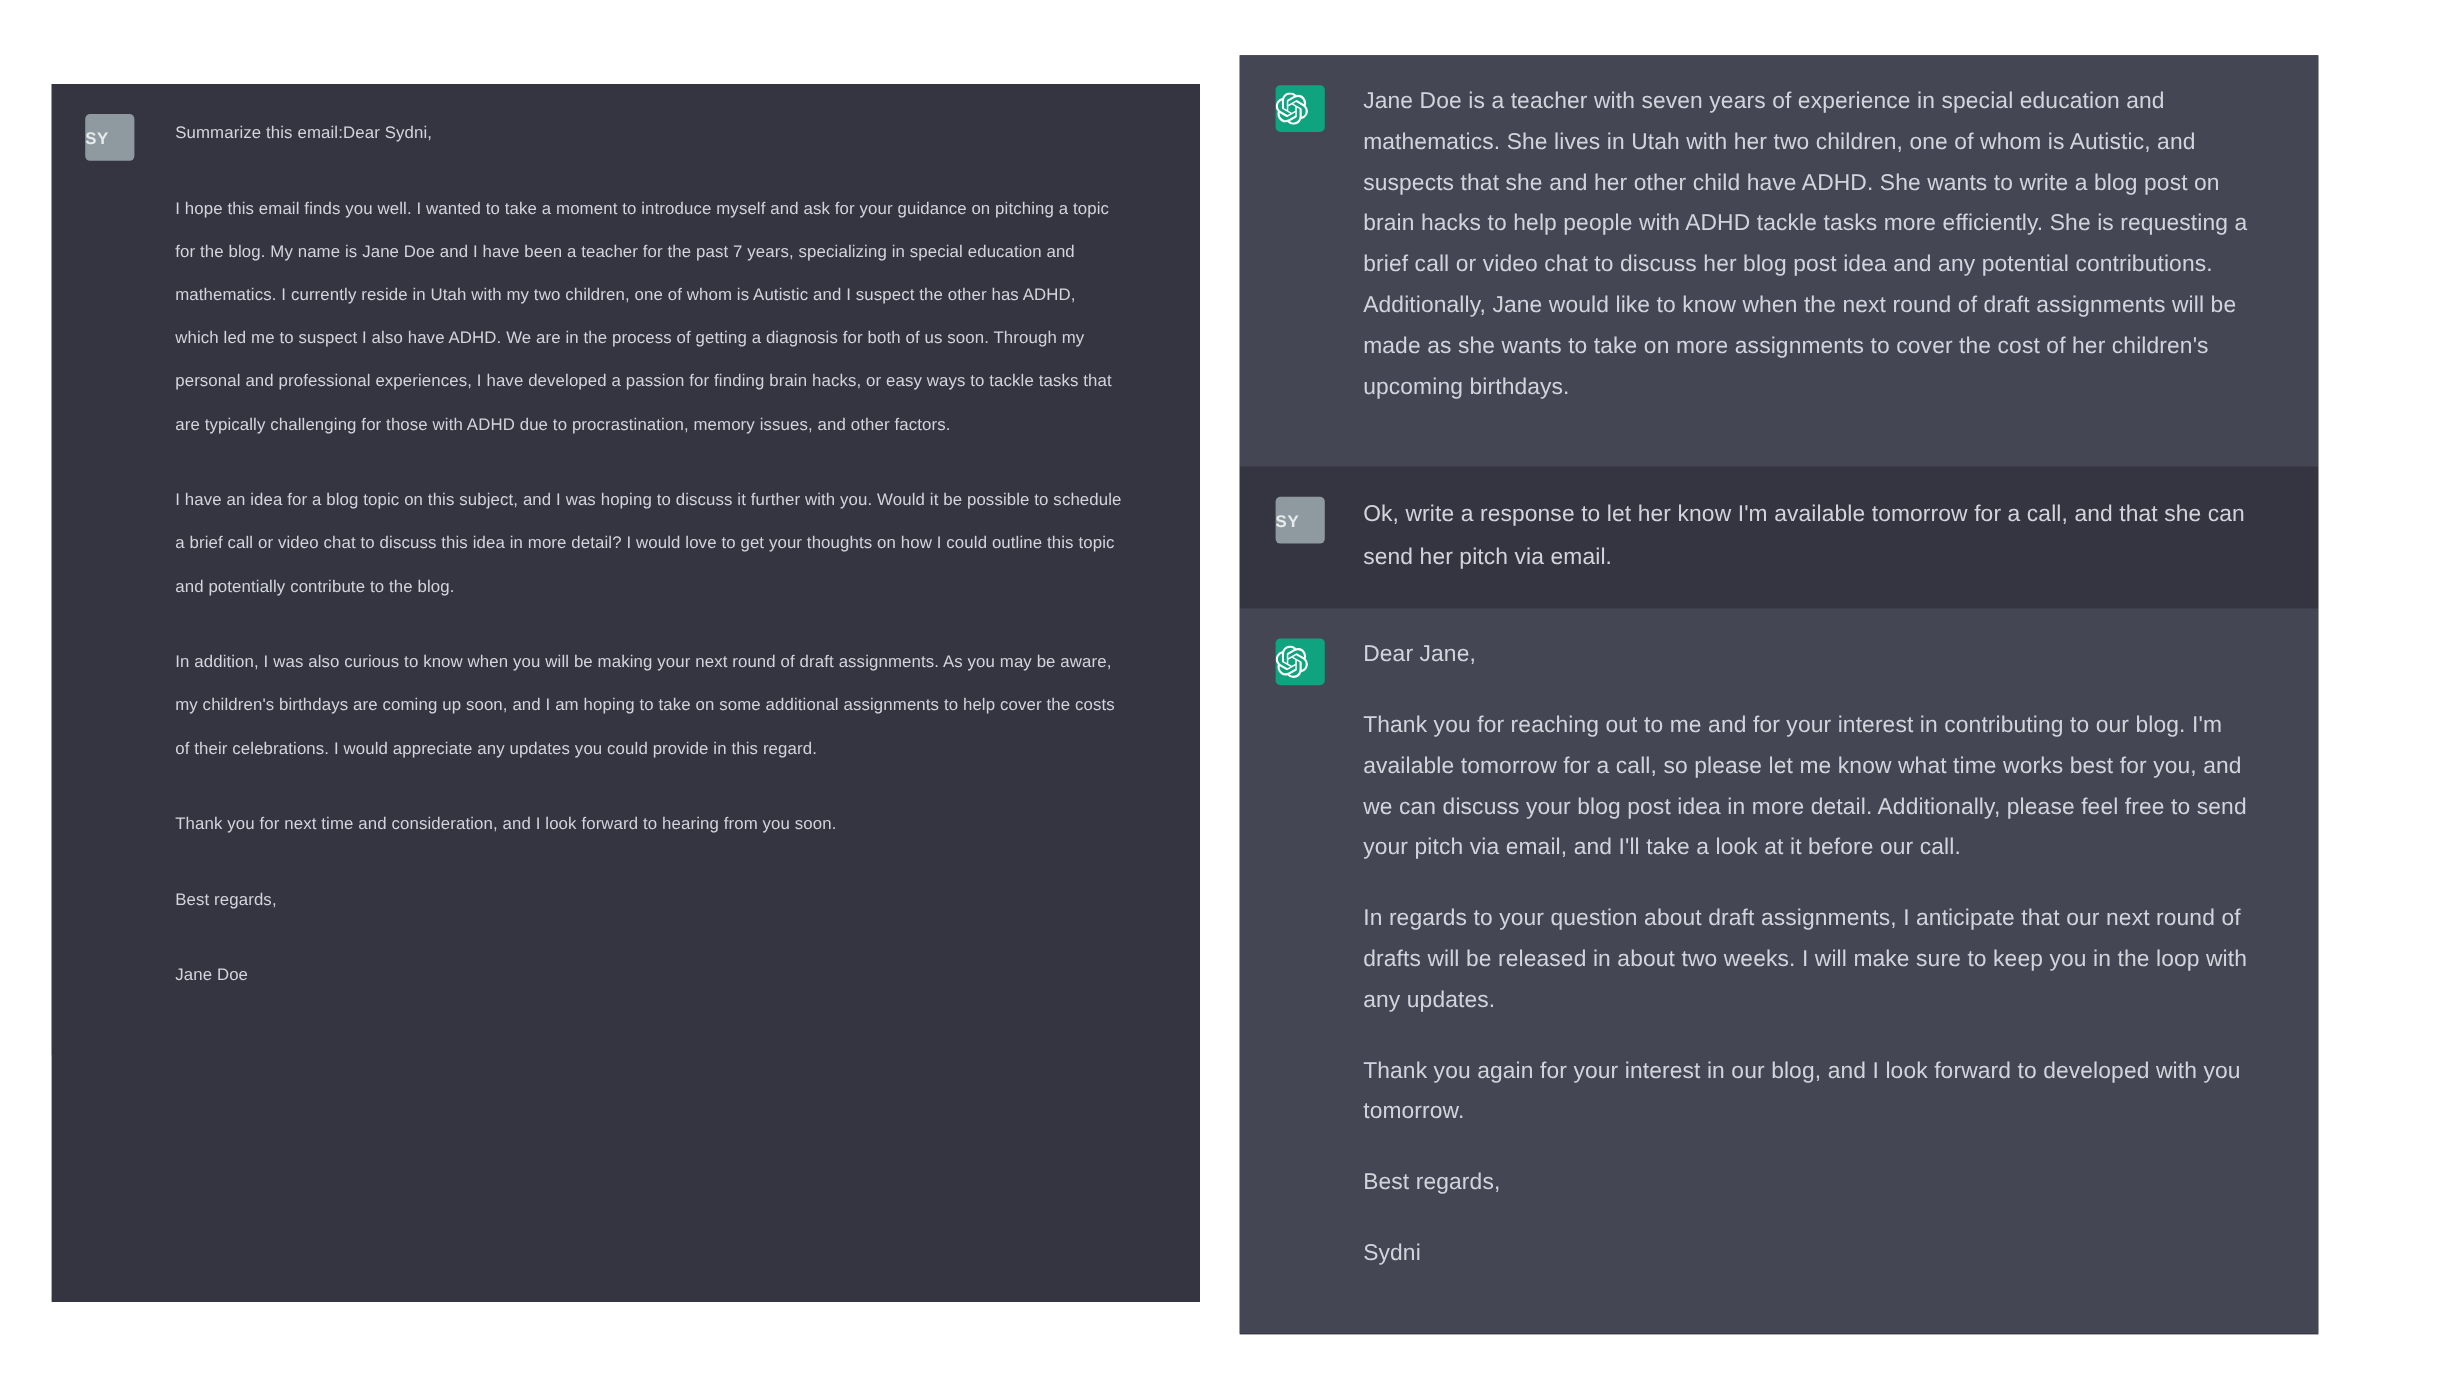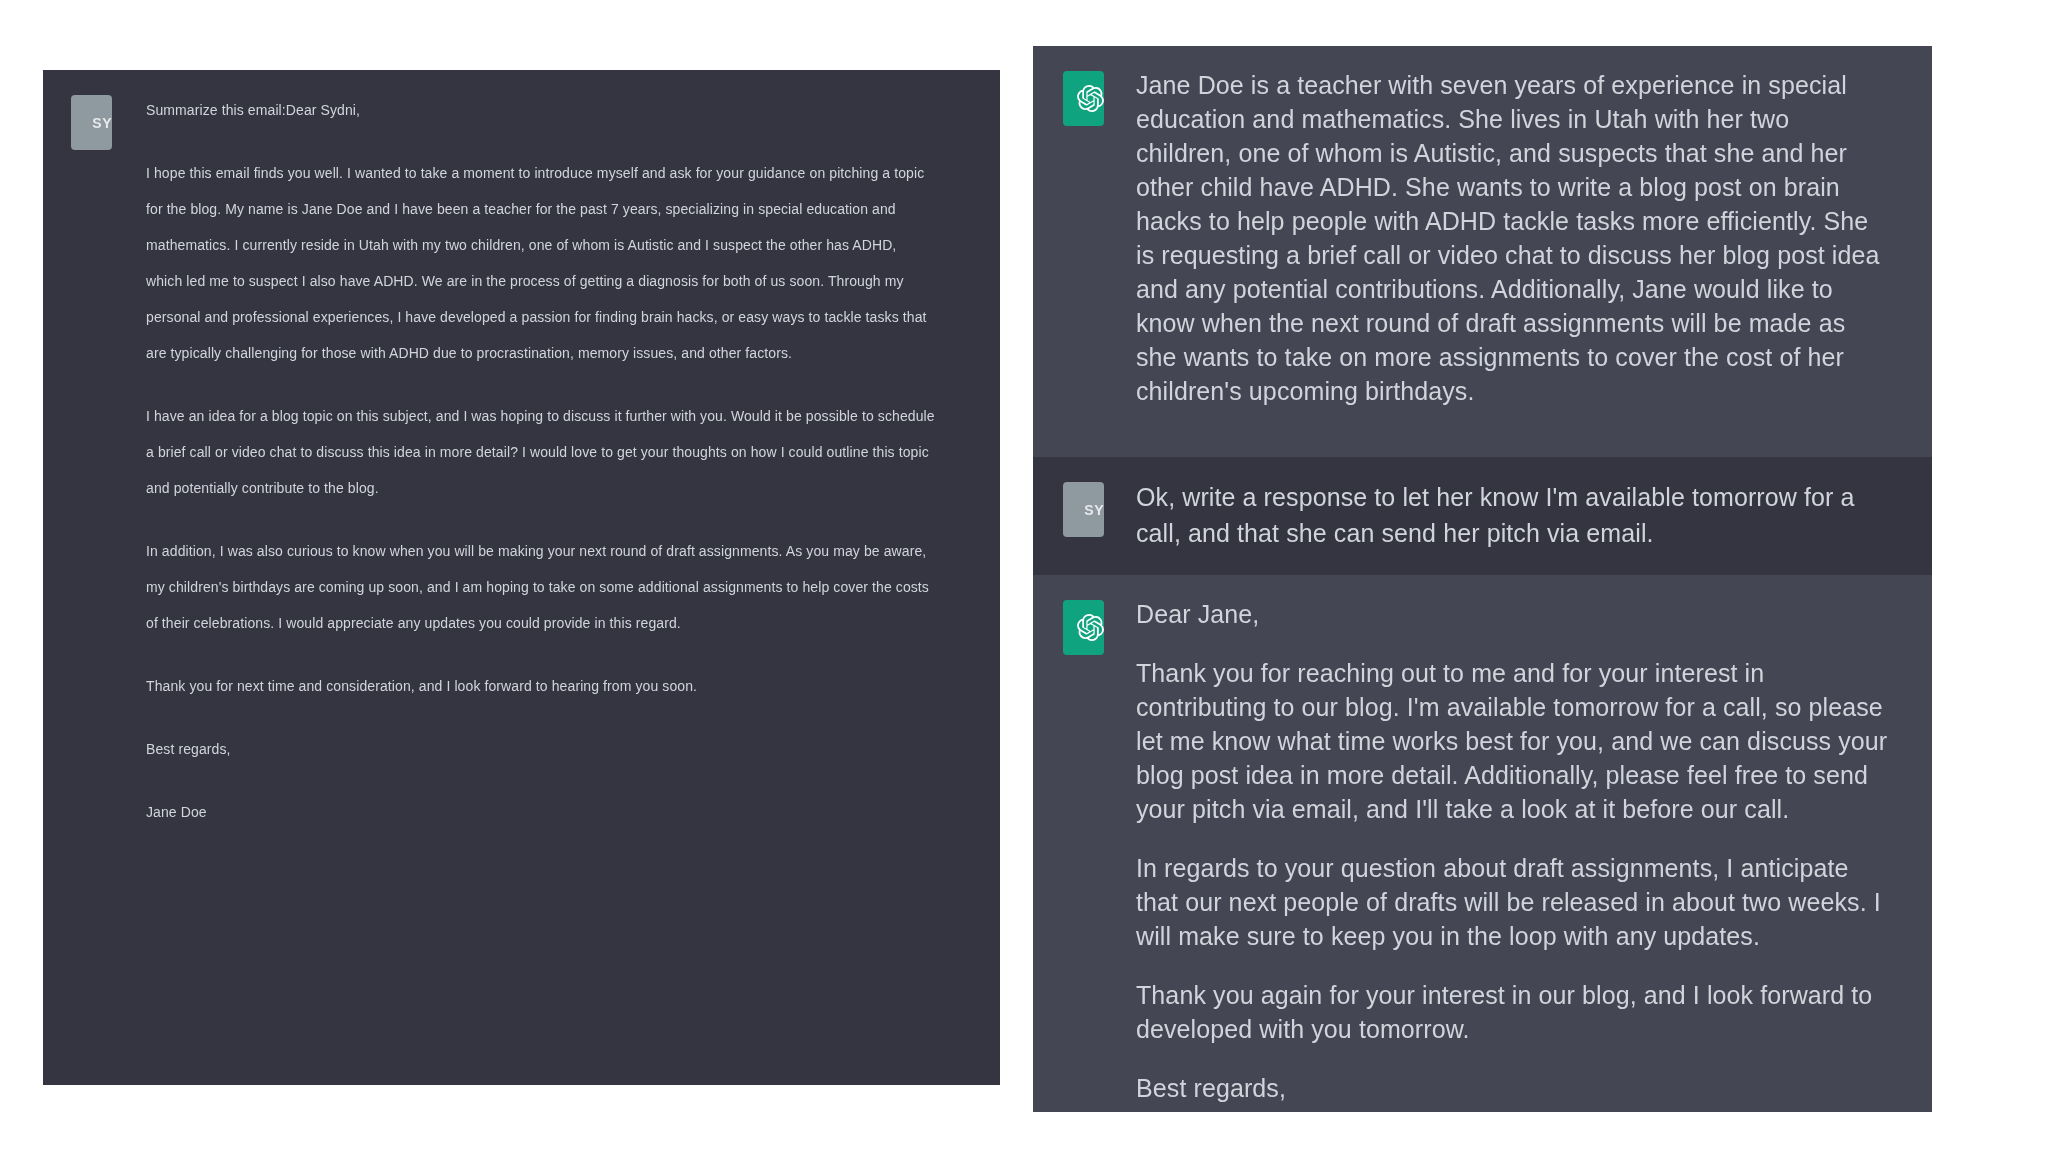--- a/index.html
+++ b/index.html
@@ -56,25 +56,25 @@
   }
   
   #right-panel .msg {
     padding: 22px 28px 24px 30px;
   }
 
   
   .avatar {
     flex: 0 0 auto;
     width: 41px;
-    height: 55px;
+    height: 39px;
     border-radius: 4px;
     display: flex;
     align-items: center;
-    justify-content: flex-end;
+    justify-content: flex-start;
     margin-top: 3px;
   }
   .avatar-user {
     background: #8e9aa0;
     color: #e7eaec;
     font-size: 14px;
     font-weight: 600;
     letter-spacing: 0.5px;
   }
   .avatar-assistant {
@@ -113,21 +113,21 @@
     line-height: 36px;
     margin-bottom: 27px;
   }
 
   
   #right-panel .msg-body {
     margin-left: 32px;
     max-width: 755px;
   }
   #right-panel .msg-body p {
-    font-size: 25px;
+    font-size: 19px;
     line-height: 34px;
     margin-bottom: 25px;
   }
   #right-panel .msg-user .msg-body p {
     margin-bottom: 0;
     line-height: 36px;
   }
 </style>
 </head>
 <body>
@@ -175,20 +175,20 @@
 
   <div class="msg msg-assistant">
     <div class="avatar avatar-assistant">
       <svg viewBox="0 0 24 24" fill="none" xmlns="http://www.w3.org/2000/svg" aria-hidden="true">
         <path d="M22.28 9.82a5.99 5.99 0 0 0-.52-4.91 6.05 6.05 0 0 0-6.52-2.9A6.07 6.07 0 0 0 4.98 4.18a5.99 5.99 0 0 0-4 2.9 6.05 6.05 0 0 0 .75 7.1 5.98 5.98 0 0 0 .51 4.91 6.05 6.05 0 0 0 6.52 2.9A5.98 5.98 0 0 0 13.26 24a6.06 6.06 0 0 0 5.77-4.21 5.99 5.99 0 0 0 4-2.9 6.06 6.06 0 0 0-.75-7.07Zm-9.02 12.6a4.48 4.48 0 0 1-2.88-1.04l.14-.08 4.78-2.76a.79.79 0 0 0 .39-.68V11.1l2.02 1.17a.07.07 0 0 1 .04.06v5.58a4.5 4.5 0 0 1-4.49 4.5Zm-9.66-4.13a4.47 4.47 0 0 1-.54-3.01l.14.09 4.79 2.76a.77.77 0 0 0 .78 0l5.84-3.37v2.33a.08.08 0 0 1-.03.07l-4.84 2.79a4.5 4.5 0 0 1-6.14-1.65ZM2.34 7.9a4.49 4.49 0 0 1 2.35-1.97V11.6a.77.77 0 0 0 .38.68l5.82 3.36L8.87 16.8a.07.07 0 0 1-.07 0L3.96 14a4.5 4.5 0 0 1-1.65-6.1Zm16.6 3.86L13.1 8.36 15.12 7.2a.07.07 0 0 1 .07 0l4.84 2.8a4.49 4.49 0 0 1-.68 8.1v-5.67a.8.8 0 0 0-.4-.67Zm2.01-3.02-.14-.09-4.78-2.79a.78.78 0 0 0-.79 0L9.4 9.23V6.9a.07.07 0 0 1 .03-.07l4.84-2.79a4.5 4.5 0 0 1 6.68 4.66ZM8.3 12.87l-2.02-1.17a.08.08 0 0 1-.04-.06V6.07a4.5 4.5 0 0 1 7.37-3.45l-.14.08L8.7 5.46a.79.79 0 0 0-.39.68l-.01 6.73Zm1.1-2.36 2.6-1.5 2.6 1.5v3l-2.6 1.5-2.6-1.5v-3Z" fill="#ffffff"></path>
       </svg>
     </div>
     <div class="msg-body">
       <p>Dear Jane,</p>
       <p>Thank you for reaching out to me and for your interest in contributing to our blog. I'm available tomorrow for a call, so please let me know what time works best for you, and we can discuss your blog post idea in more detail. Additionally, please feel free to send your pitch via email, and I'll take a look at it before our call.</p>
-      <p>In regards to your question about draft assignments, I anticipate that our next people of drafts will be released in about two weeks. I will make sure to keep you in the loop with any updates.</p>
+      <p>In regards to your question about draft assignments, I anticipate that our next round of drafts will be released in about two weeks. I will make sure to keep you in the loop with any updates.</p>
       <p>Thank you again for your interest in our blog, and I look forward to developed with you tomorrow.</p>
       <p>Best regards,</p>
       <p>Sydni</p>
     </div>
   </div>
 
 </div>
 
 </body></html>

